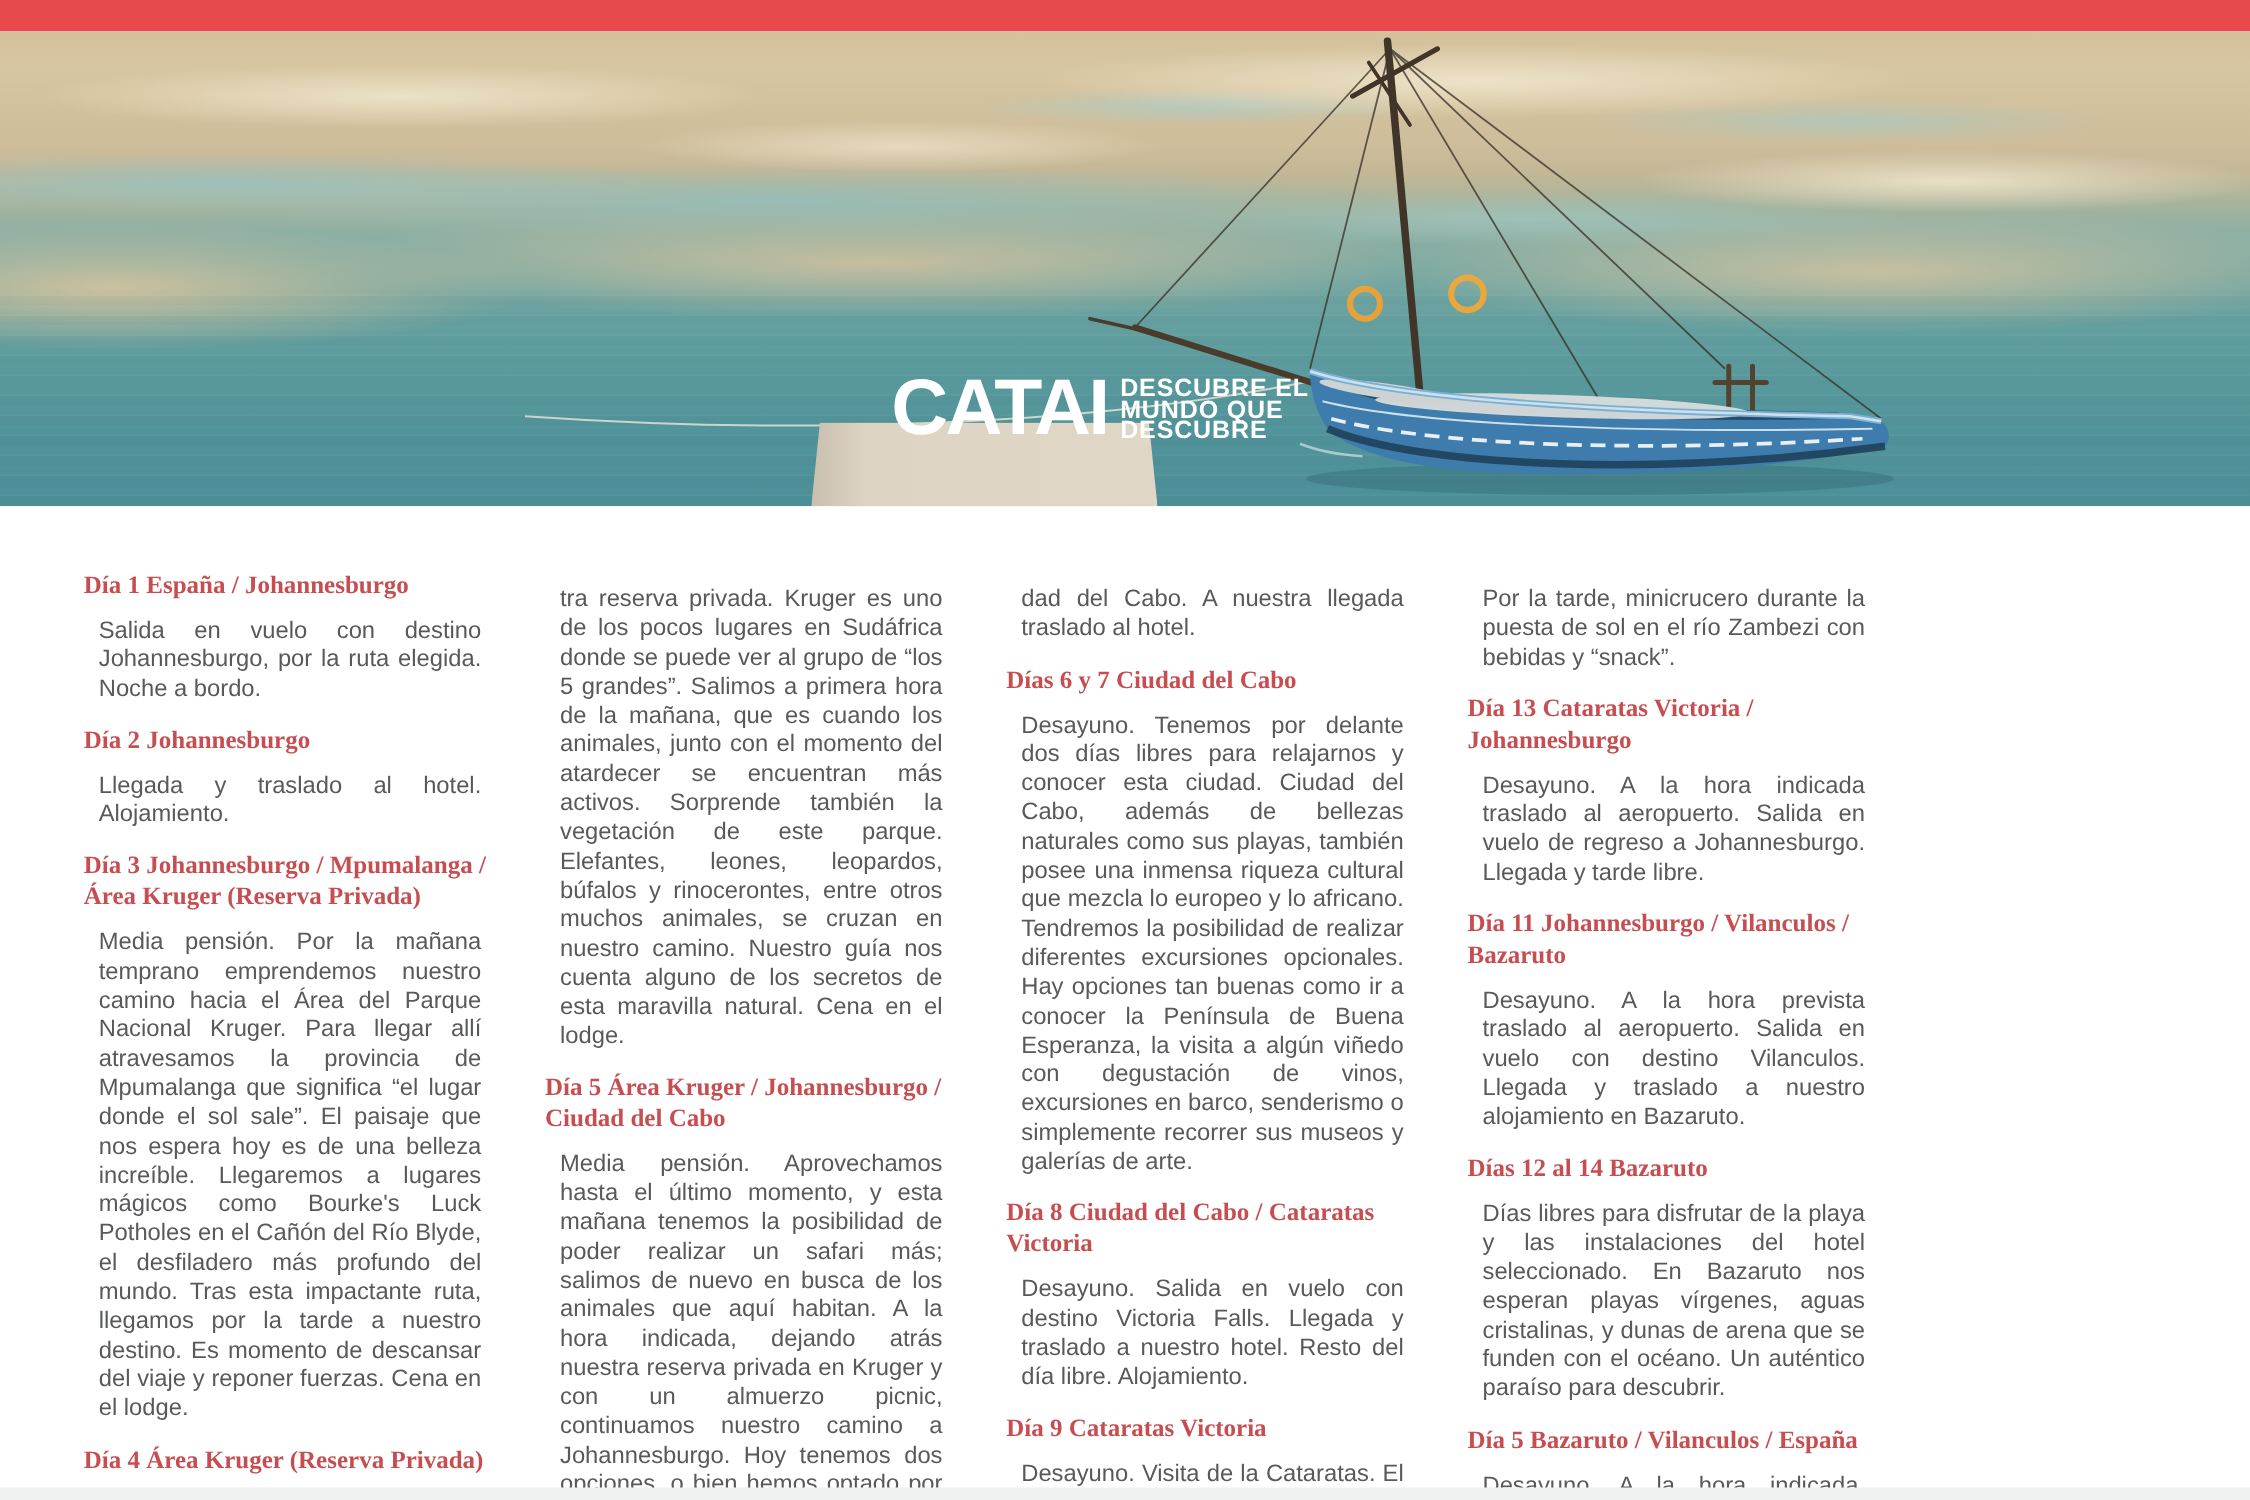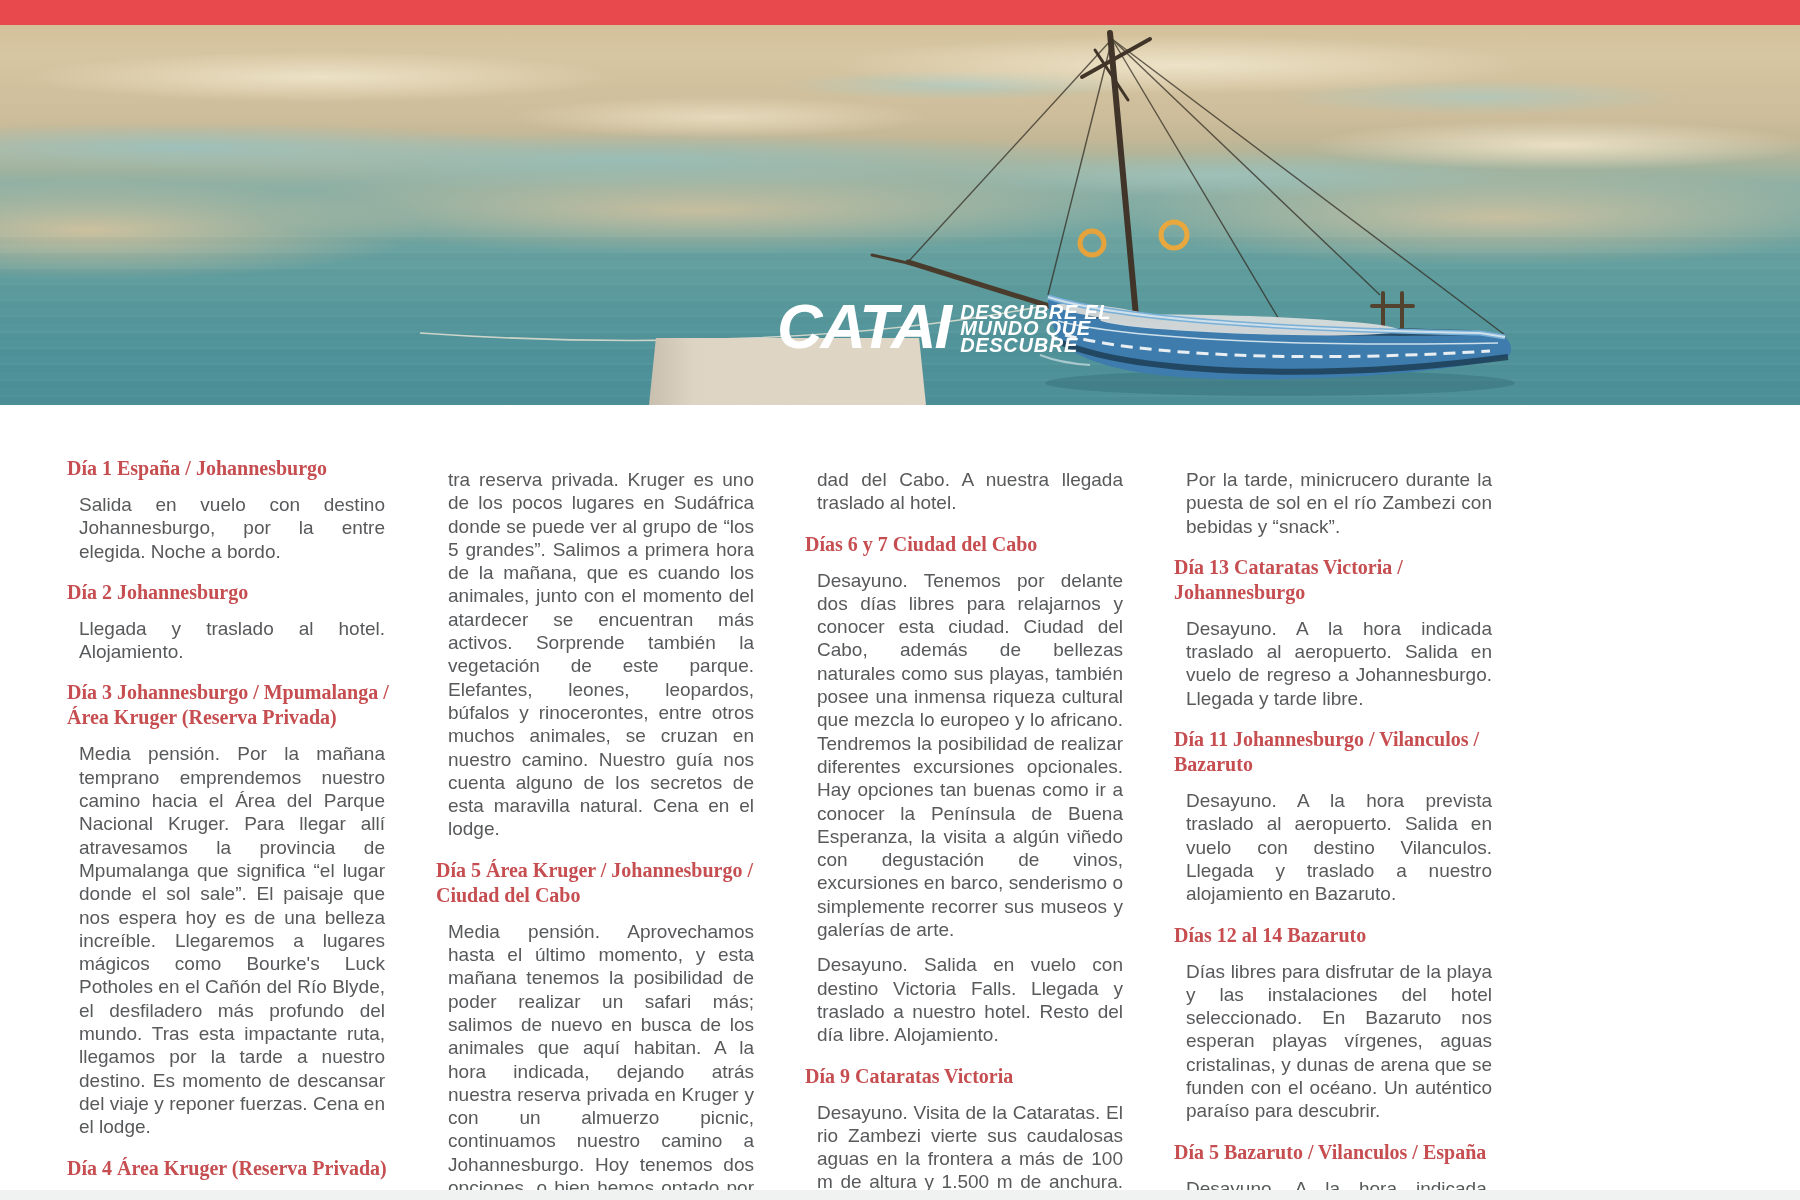--- a/index.html
+++ b/index.html
@@ -30,21 +30,21 @@
   }
   .hero-waves { position:absolute; left:0; right:0; top:210px; bottom:0; opacity:.45;
     background:repeating-linear-gradient(180deg, rgba(255,255,255,.06) 0 2px, rgba(10,40,45,.05) 2px 9px, rgba(255,255,255,0) 9px 16px);
   }
   .pier { position:absolute; left:649px; bottom:0; width:277px; height:67px;
     background:linear-gradient(90deg,#c9bfae 0,#ded4c3 16%,#e0d6c5 100%);
     clip-path:polygon(2.5% 0, 97.5% 0, 100% 100%, 0 100%);
   }
   .hero-art { position:absolute; inset:0; }
 
-  .logo { position:absolute; left:777px; top:274px; display:flex; align-items:flex-end; color:#ffffff; z-index:4;font-style:italic; }
+  .logo { position:absolute; left:713px; top:274px; display:flex; align-items:center; color:#ffffff; z-index:4; }
   .logo-word { font-size:63px; font-weight:bold; line-height:54px; letter-spacing:-2px; }
   .logo-tag  { margin:4px 0 0 10px; font-weight:bold; font-size:20px; line-height:16.5px; letter-spacing:.7px; }
 
   
   .content { position:absolute; top:405px; left:67px; width:1437px; height:795px; display:flex; gap:39px; padding-top:51px; }
   .col { flex:1; min-width:0; color:#58595b; font-size:19px; line-height:23.3px; text-align:justify; }
   .col h3 { font-family:"Liberation Serif", serif; color:#c64e51; font-size:20px; line-height:25px; margin:17px 0 3px; text-align:left; }
   .col h3:first-child { margin-top:0; }
   .col p { margin:12px; }
 
@@ -120,37 +120,38 @@
         <span style="display:block">DESCUBRE EL</span>
         <span style="display:block">MUNDO QUE</span>
         <span style="display:block">DESCUBRE</span>
       </span>
     </div>
   </div>
 
   <main class="content">
     <div class="col" id="col-0">
         <h3>Día 1 España / Johannesburgo</h3>
-        <p>Salida en vuelo con destino Johannesburgo, por la entre elegida. Noche a bordo.</p>
+        <p>Salida en vuelo con destino Johannesburgo, por la ruta elegida. Noche a bordo.</p>
         <h3>Día 2 Johannesburgo</h3>
         <p>Llegada y traslado al hotel. Alojamiento.</p>
         <h3>Día 3 Johannesburgo / Mpumalanga / Área Kruger (Reserva Privada)</h3>
         <p>Media pensión. Por la mañana temprano emprendemos nuestro camino hacia el Área del Parque Nacional Kruger. Para llegar allí atravesamos la provincia de Mpumalanga que significa “el lugar donde el sol sale”. El paisaje que nos espera hoy es de una belleza increíble. Llegaremos a lugares mágicos como Bourke's Luck Potholes en el Cañón del Río Blyde, el desfiladero más profundo del mundo. Tras esta impactante ruta, llegamos por la tarde a nuestro destino. Es momento de descansar del viaje y reponer fuerzas. Cena en el lodge.</p>
         <h3>Día 4 Área Kruger (Reserva Privada)</h3>
         <p>Pensión completa. Nos encontramos en nuestra reserva privada en el área de Kruger. Nos despertamos muy temprano para comenzar con la primera de nuestras actividades. Nos espera un día de safari en el interior de nues-</p>
       </div>
     <div class="col" id="col-1">
         <p>tra reserva privada. Kruger es uno de los pocos lugares en Sudáfrica donde se puede ver al grupo de “los 5 grandes”. Salimos a primera hora de la mañana, que es cuando los animales, junto con el momento del atardecer se encuentran más activos. Sorprende también la vegetación de este parque. Elefantes, leones, leopardos, búfalos y rinocerontes, entre otros muchos animales, se cruzan en nuestro camino. Nuestro guía nos cuenta alguno de los secretos de esta maravilla natural. Cena en el lodge.</p>
         <h3>Día 5 Área Kruger / Johannesburgo / Ciudad del Cabo</h3>
         <p>Media pensión. Aprovechamos hasta el último momento, y esta mañana tenemos la posibilidad de poder realizar un safari más; salimos de nuevo en busca de los animales que aquí habitan. A la hora indicada, dejando atrás nuestra reserva privada en Kruger y con un almuerzo picnic, continuamos nuestro camino a Johannesburgo. Hoy tenemos dos opciones, o bien hemos optado por regresar por carretera a Johannesburgo o bien por volar desde Kruger a Ciudad del Cabo (consultar precio en este último caso). En el caso de regresar hasta Johannesburgo por carretera tomaremos allí el vuelo hacia Ciu-</p>
       </div>
     <div class="col" id="col-2">
         <p>dad del Cabo. A nuestra llegada traslado al hotel.</p>
         <h3>Días 6 y 7 Ciudad del Cabo</h3>
         <p>Desayuno. Tenemos por delante dos días libres para relajarnos y conocer esta ciudad. Ciudad del Cabo, además de bellezas naturales como sus playas, también posee una inmensa riqueza cultural que mezcla lo europeo y lo africano. Tendremos la posibilidad de realizar diferentes excursiones opcionales. Hay opciones tan buenas como ir a conocer la Península de Buena Esperanza, la visita a algún viñedo con degustación de vinos, excursiones en barco, senderismo o simplemente recorrer sus museos y galerías de arte.</p>
+        <h3>Día 8 Ciudad del Cabo / Cataratas Victoria</h3>
         <p>Desayuno. Salida en vuelo con destino Victoria Falls. Llegada y traslado a nuestro hotel. Resto del día libre. Alojamiento.</p>
         <h3>Día 9 Cataratas Victoria</h3>
         <p>Desayuno. Visita de la Cataratas. El rio Zambezi vierte sus caudalosas aguas en la frontera a más de 100 m de altura y 1.500 m de anchura. Cuando el explorador Livingstone las descubrió exclamo: “Los ángeles, cuando están en el cielo, deben ver esta maravilla...”.</p>
       </div>
     <div class="col" id="col-3">
         <p>Por la tarde, minicrucero durante la puesta de sol en el río Zambezi con bebidas y “snack”.</p>
         <h3>Día 13 Cataratas Victoria / Johannesburgo</h3>
         <p>Desayuno. A la hora indicada traslado al aeropuerto. Salida en vuelo de regreso a Johannesburgo. Llegada y tarde libre.</p>
         <h3>Día 11 Johannesburgo / Vilanculos / Bazaruto</h3>
         <p>Desayuno. A la hora prevista traslado al aeropuerto. Salida en vuelo con destino Vilanculos. Llegada y traslado a nuestro alojamiento en Bazaruto.</p>

